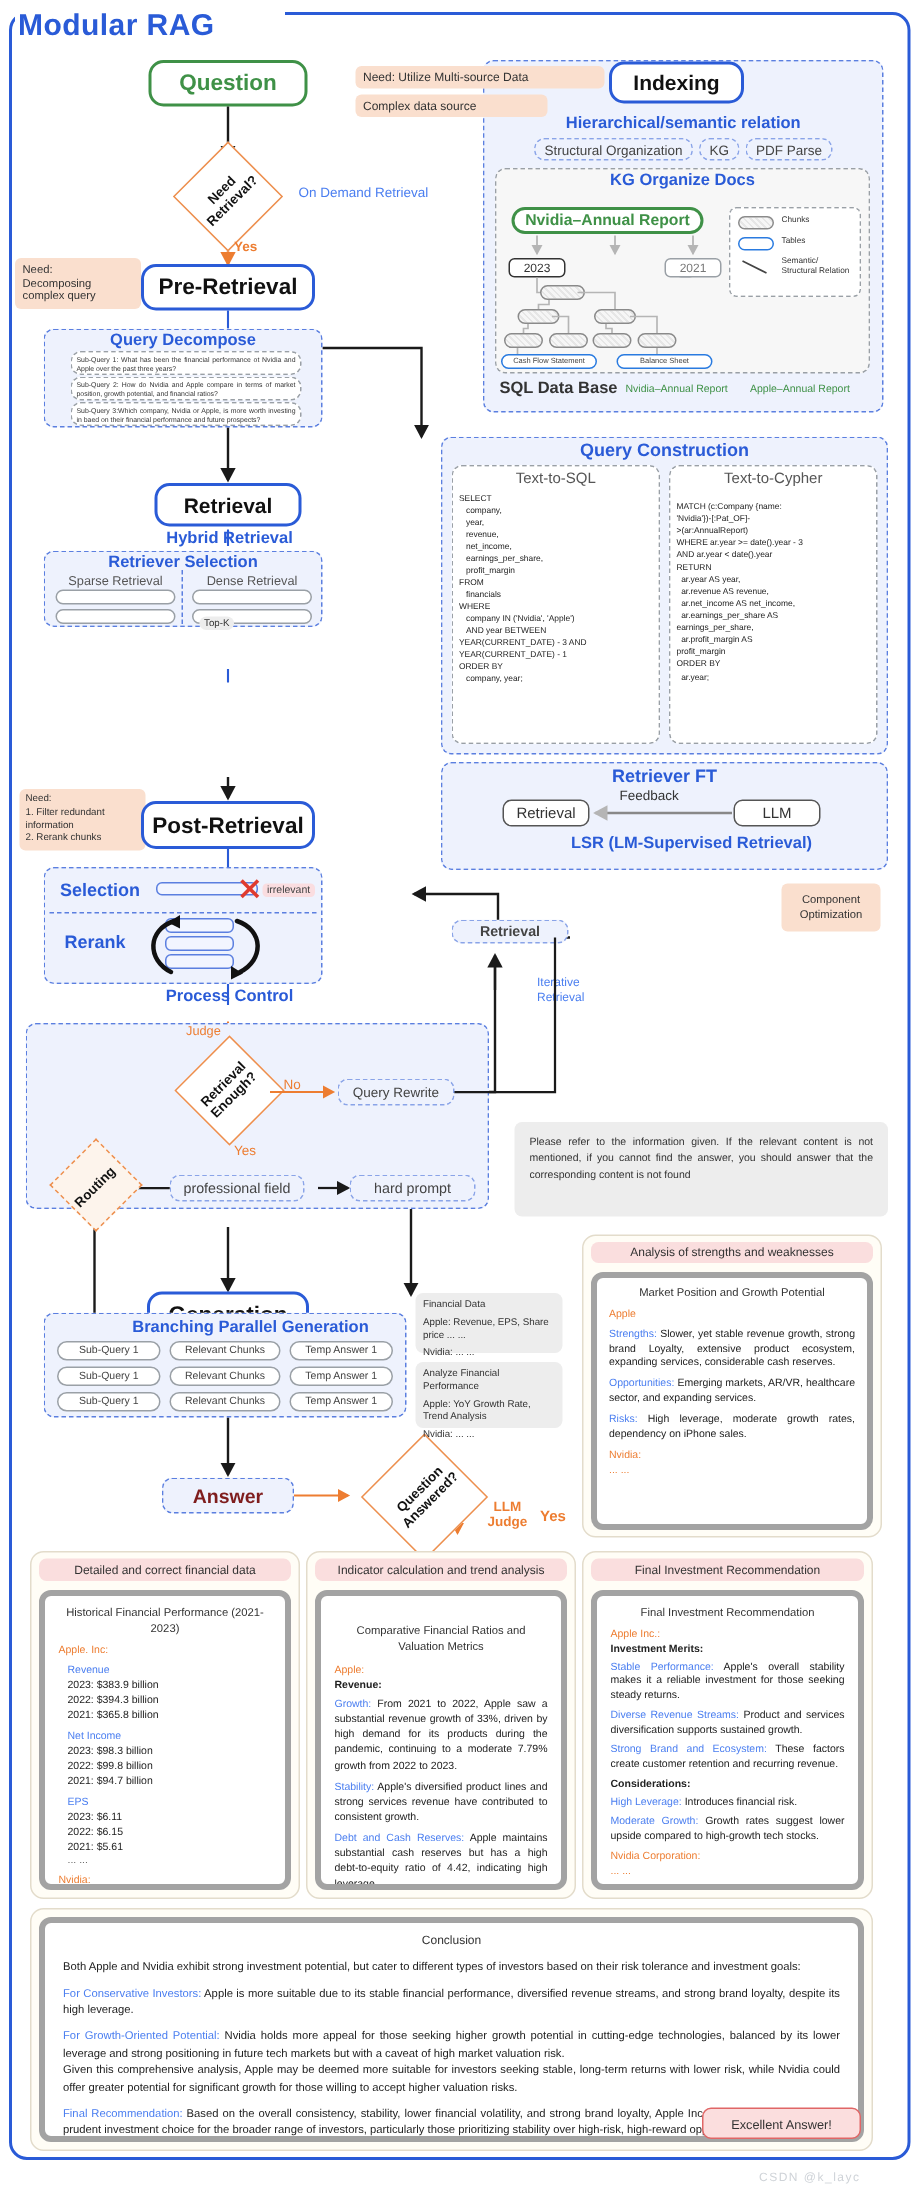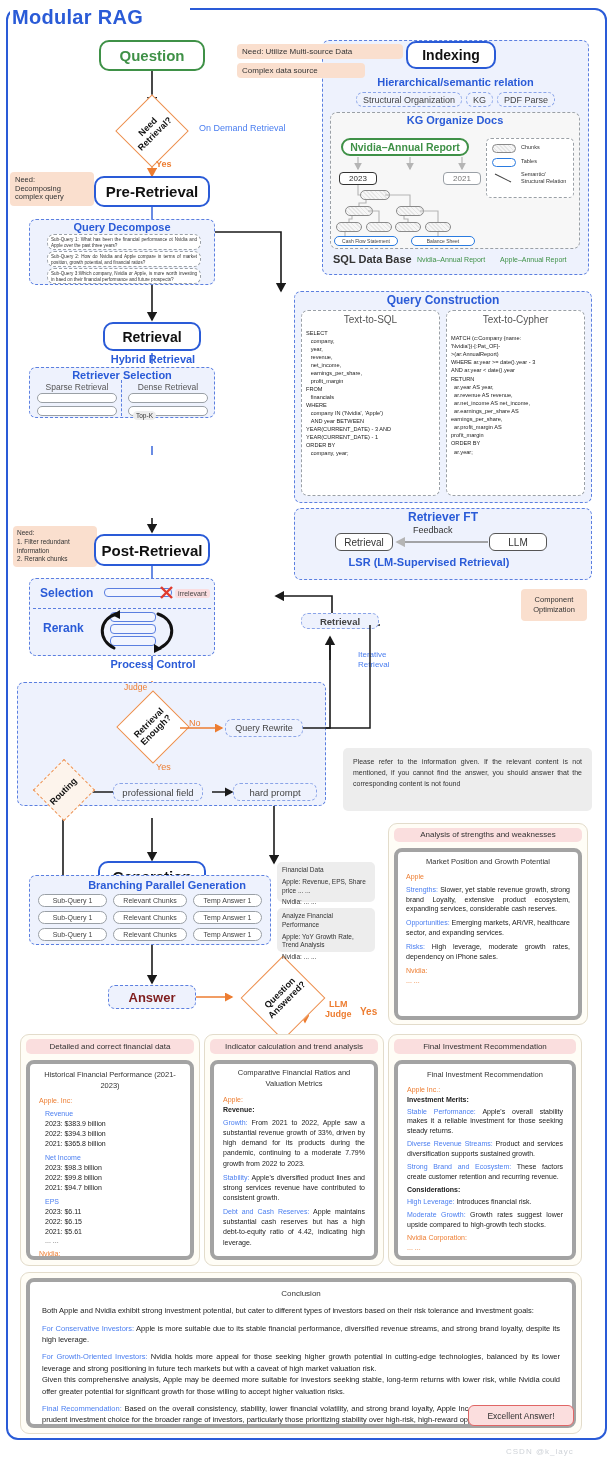--- a/index.html
+++ b/index.html
@@ -387,21 +387,21 @@
   ar.year;</pre>
 
   <div class="abs dashbox" style="left:294px;top:508px;width:298px;height:72px;"></div>
   <div class="abs sec-title" style="left:294px;top:510px;width:298px;font-size:12px;">Retriever FT</div>
   <div class="abs pill" style="left:335px;top:533px;width:58px;height:18px;font-size:10px;border-color:#555;color:#333;border-radius:6px;">Retrieval</div>
   <div class="abs pill" style="left:489px;top:533px;width:58px;height:18px;font-size:10px;border-color:#555;color:#333;border-radius:6px;">LLM</div>
   <div class="abs" style="left:413px;top:525px;font-size:9px;color:#333;">Feedback</div>
   <svg class="abs" style="left:0;top:0;width:613px;height:1464px;">
     <line x1="488" y1="542" x2="397" y2="542" stroke="#888" stroke-width="1.6" marker-end="url(#ag)"></line>
   </svg>
-  <div class="abs sec-title" style="left:280px;top:556px;width:298px;font-size:11px;">LSR (LM-Supervised Retrieval)</div>
+  <div class="abs sec-title" style="left:312px;top:556px;width:298px;font-size:11px;">LSR (LM-Supervised Retrieval)</div>
 
   <div class="abs need" style="left:521px;top:589px;width:66px;font-size:7.5px;padding:6px 4px;text-align:center;line-height:1.35;">
     <div>Component</div>
     <div>Optimization</div>
   </div>
 
   <div class="abs card" style="left:388px;top:823px;width:200px;height:202px;"></div>
   <div class="abs card-hdr" style="left:394px;top:828px;width:188px;height:14px;font-size:8px;line-height:14px;">Analysis of strengths and weaknesses</div>
   <div class="abs card-body" style="left:394px;top:848px;width:188px;height:172px;padding:5px 8px;font-size:7px;line-height:1.42;color:#222;overflow:hidden;text-align:justify;">
     <div style="text-align:center;font-size:7.5px;margin-bottom:4px;color:#333;">Market Position and Growth Potential</div>
@@ -442,21 +442,21 @@
       <div>2022: $6.15</div>
       <div>2021: $5.61</div>
       <div style="color:#666;">... ...</div>
     </div>
     <div style="color:#ed7d31;">Nvidia:</div>
     <div style="color:#ed7d31;">... ...</div>
   </div>
 
   <div class="abs card" style="left:204px;top:1034px;width:180px;height:232px;"></div>
   <div class="abs card-hdr" style="left:210px;top:1039px;width:168px;height:15px;font-size:8px;line-height:15px;">Indicator calculation and trend analysis</div>
-  <div class="abs card-body" style="left:210px;top:1060px;width:168px;height:200px;padding:4px 9px;font-size:7px;line-height:1.45;color:#222;overflow:hidden;text-align:justify;">
+  <div class="abs card-body" style="left:210px;top:1060px;width:168px;height:200px;padding:18px 9px;font-size:7px;line-height:1.45;color:#222;overflow:hidden;text-align:justify;">
     <div style="text-align:center;font-size:7.5px;margin-bottom:5px;color:#333;">Comparative Financial Ratios and Valuation Metrics</div>
     <div style="color:#ed7d31;">Apple:</div>
     <div style="font-weight:bold;margin-bottom:3px;">Revenue:</div>
     <div style="margin-bottom:4px;">
       <span class="blu">Growth:</span><span> From 2021 to 2022, Apple saw a substantial revenue growth of 33%, driven by high demand for its products during the pandemic, continuing to a moderate 7.79% growth from 2022 to 2023.</span>
     </div>
     <div style="margin-bottom:4px;">
       <span class="blu">Stability:</span><span> Apple's diversified product lines and strong services revenue have contributed to consistent growth.</span>
     </div>
     <div>
@@ -491,21 +491,21 @@
   </div>
 
   <div class="abs card" style="left:20px;top:1272px;width:562px;height:162px;"></div>
   <div class="abs card-body" style="left:26px;top:1278px;width:550px;height:150px;padding:6px 12px;font-size:7.5px;line-height:1.52;color:#222;text-align:justify;overflow:hidden;">
     <div style="text-align:center;font-size:8px;margin-bottom:5px;color:#333;">Conclusion</div>
     <div style="margin-bottom:6px;">Both Apple and Nvidia exhibit strong investment potential, but cater to different types of investors based on their risk tolerance and investment goals:</div>
     <div style="margin-bottom:6px;">
       <span class="blu">For Conservative Investors:</span><span> Apple is more suitable due to its stable financial performance, diversified revenue streams, and strong brand loyalty, despite its high leverage.</span>
     </div>
     <div>
-      <span class="blu">For Growth-Oriented Investors:</span><span> Nvidia holds more appeal for those seeking higher growth potential in cutting-edge technologies, balanced by its lower leverage and strong positioning in future tech markets but with a caveat of high market valuation risk.</span>
+      <span class="blu">For Growth-Oriented Potential:</span><span> Nvidia holds more appeal for those seeking higher growth potential in cutting-edge technologies, balanced by its lower leverage and strong positioning in future tech markets but with a caveat of high market valuation risk.</span>
     </div>
     <div style="margin-bottom:6px;">
       <span>Given this comprehensive analysis, Apple may be deemed more suitable for investors seeking stable, long-term returns with lower risk, while Nvidia could offer greater potential for significant growth for those willing to accept higher valuation risks.</span>
     </div>
     <div>
       <span class="blu">Final Recommendation:</span><span> Based on the overall consistency, stability, lower financial volatility, and strong brand loyalty, Apple Inc. generally appears a more prudent investment choice for the broader range of investors, particularly those prioritizing stability over high-risk, high-reward opportunities.</span>
     </div>
   </div>
   <div class="abs excellent" style="left:468px;top:1405px;width:106px;height:21px;font-size:8.5px;">Excellent Answer!</div>
 

